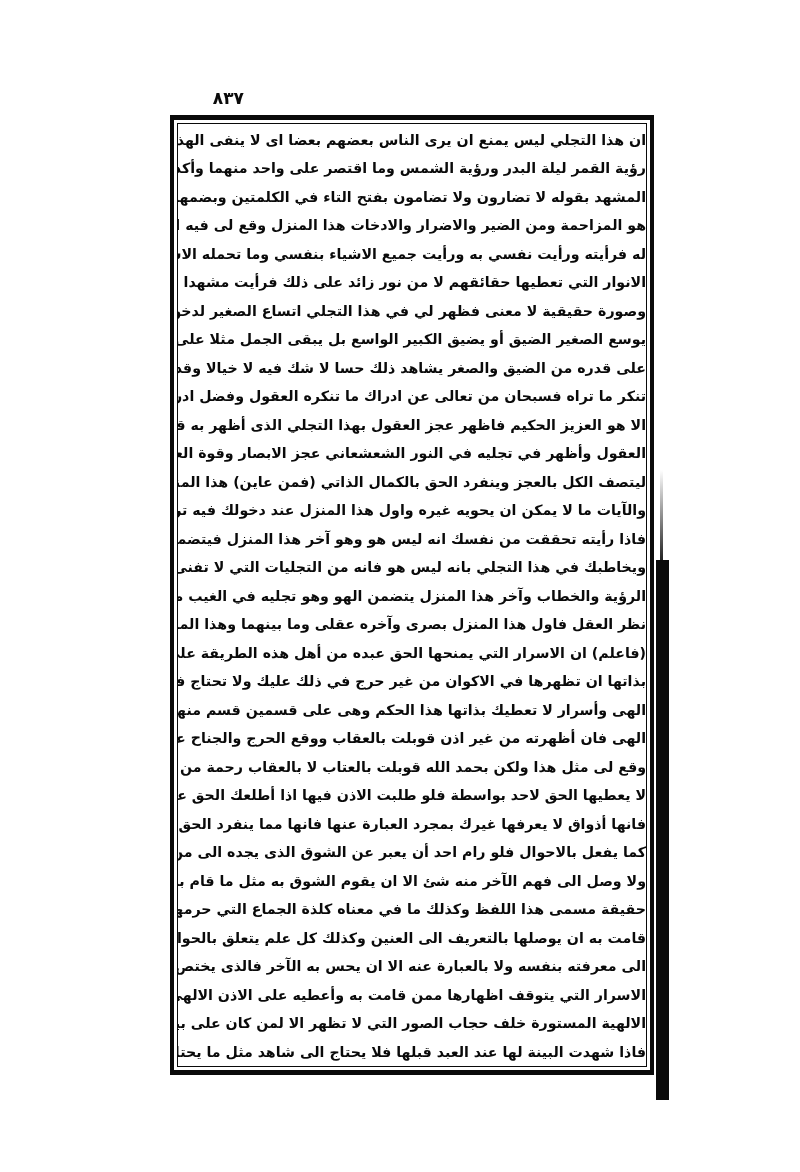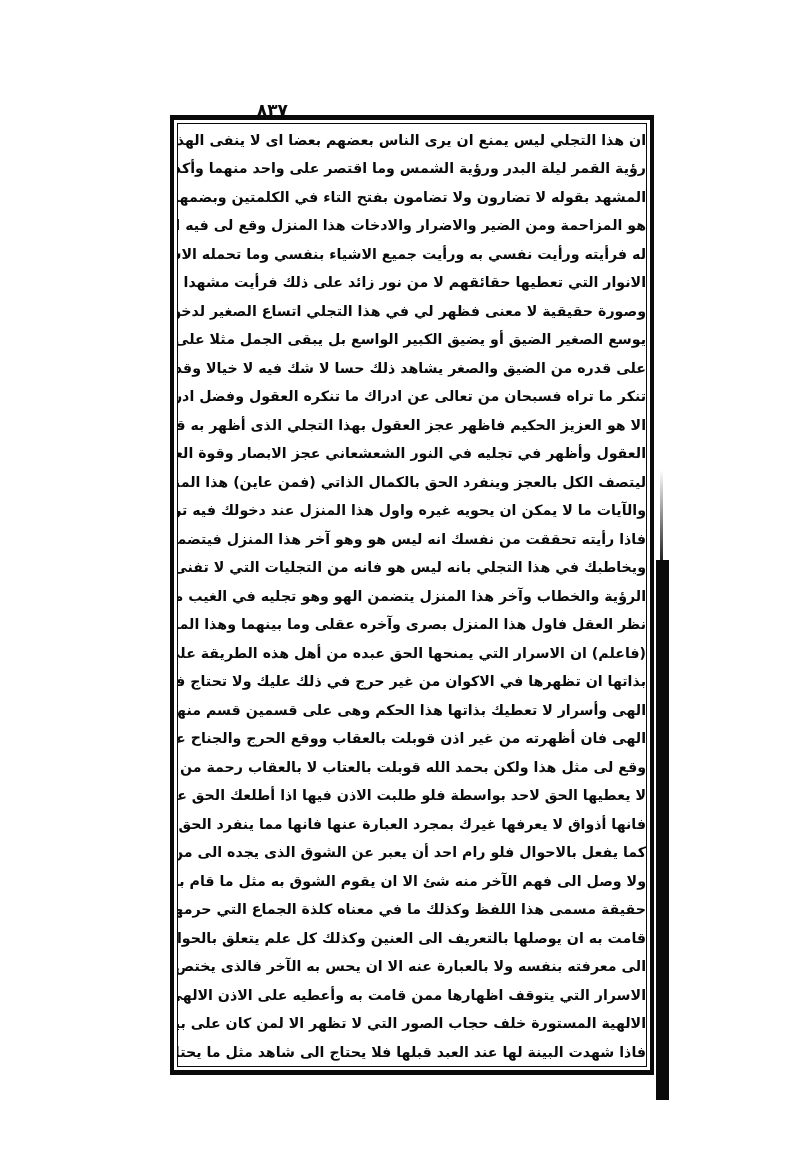--- a/index.html
+++ b/index.html
@@ -1,24 +1,23 @@
 <!DOCTYPE html>
 <html><head>
 <meta charset="utf-8">
 <style>
   html, body { margin:0; padding:0; }
   body {
     width:800px; height:1172px; background:#ffffff; position:relative; overflow:hidden;
     font-family:"DejaVu Sans", sans-serif; color:#0a0a0a;
   }
   .page-number {
-    position:absolute; left:214px; top:100px; width:30px; text-align:center;
+    position:absolute; left:214px; top:88px; width:30px; text-align:center;
     font-family:"DejaVu Sans", sans-serif; font-weight:bold; font-size:17px; letter-spacing:1px;
     direction:rtl;
-    margin-left:44px;
   }
   .frame {
     position:absolute; left:170px; top:115px; width:476px; height:950px;
     border:4px solid #0a0a0a; border-top-width:5px; border-bottom-width:5px;
     box-sizing:content-box;
   }
   .frame-inner {
     position:absolute; left:3px; top:3px; right:3px; bottom:3px;
     border:1.5px solid #0a0a0a;
   }

